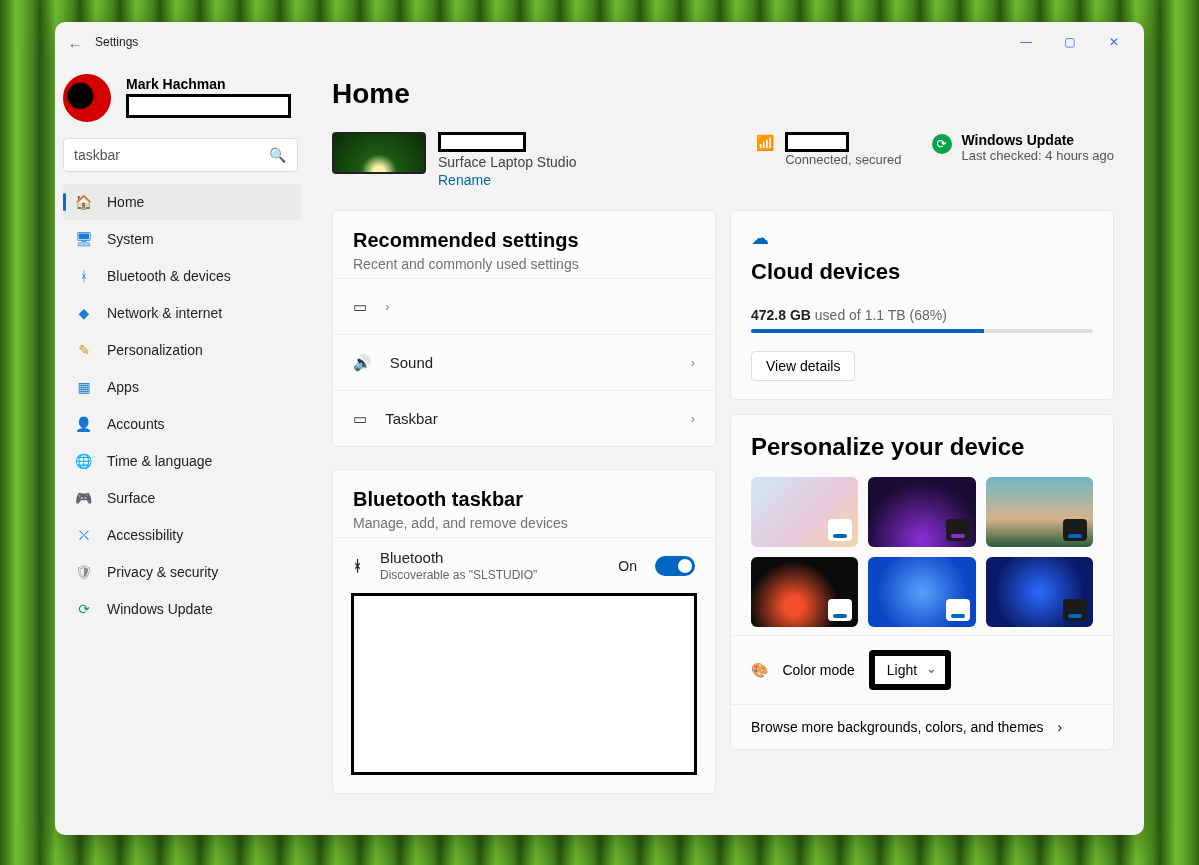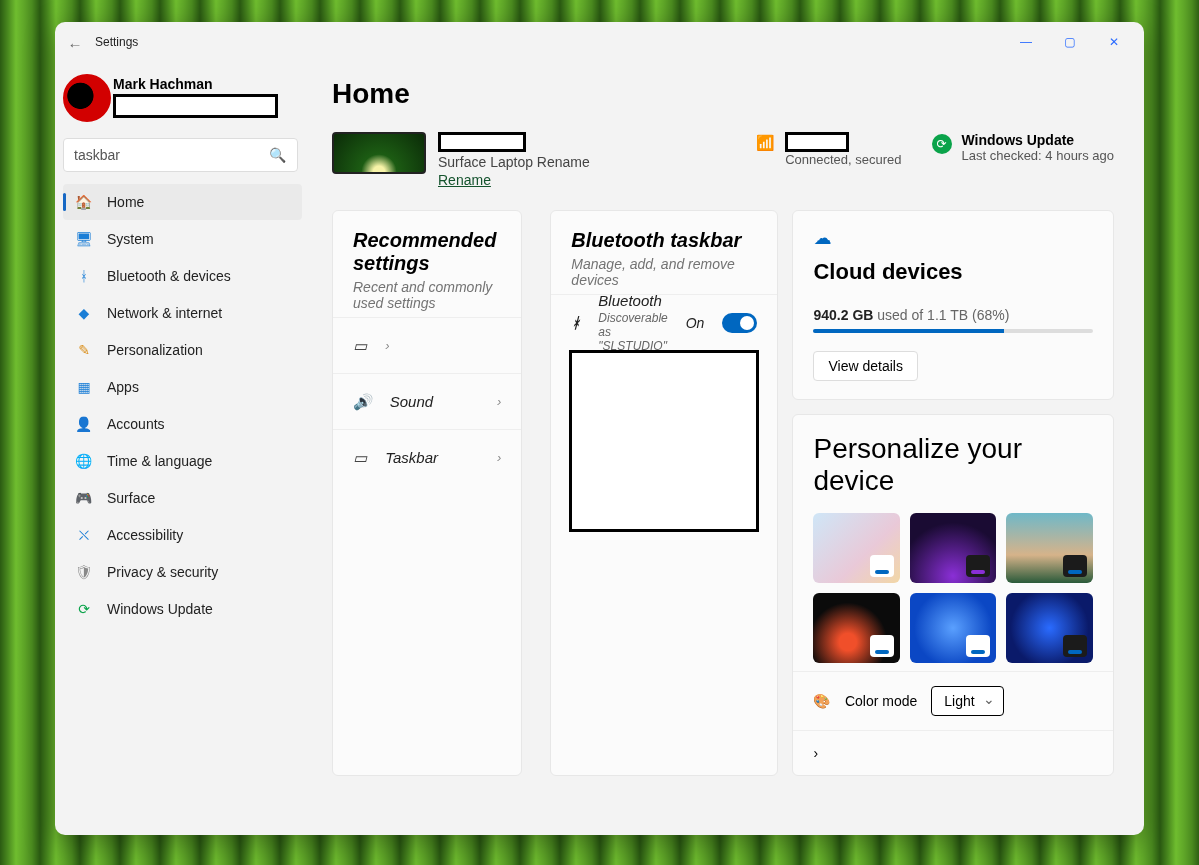--- a/index.html
+++ b/index.html
@@ -44,21 +44,21 @@
   
   .sidebar {
     width:255px;
     padding:8px 8px 0 8px;
     display:flex;
     flex-direction:column;
   }
   .user {
     display:flex;
     align-items:flex-start;
-    gap:2px;
+    gap:15px;
     padding:4px 4px 12px 0;
   }
   .avatar {
     width:48px;height:48px;border-radius:50%;
     background: radial-gradient(circle at 35% 45%, #000 34%, #d20000 36%);
     border:2px solid #d20000;
   }
   .user-name { font-weight:600;font-size:14px;margin-top:2px;}
   .user-redacted{width:165px;height:24px;border:3px solid #000;background:#fff;margin-top:2px;}
   .searchbox {
@@ -98,21 +98,21 @@
     padding:10px 30px 0 22px;
     overflow-y:auto;
   }
   .page-title{font-size:28px;font-weight:600;margin:6px 0 22px 0;}
   .headerrow{display:flex;align-items:flex-start;gap:30px;margin-bottom:22px;}
   .device{display:flex;gap:12px;align-items:flex-start;}
   .device-thumb{width:94px;height:42px;border-radius:4px;border:2px solid #222;
     background:radial-gradient(circle at 50% 100%,#f7f3a8 0 10%,#1c5c13 30%,#0b2b08 100%);}
   .device-col .redact{width:88px;height:20px;border:3px solid #000;background:#fff;}
   .device-model{font-size:14px;color:#444;margin-top:2px;}
-  .rename{color:#14532d;font-size:14px;margin-top:2px;cursor:pointer;text-decoration:underline;}
+  .rename{color:#0369a1;font-size:14px;margin-top:2px;cursor:pointer;}
   .headerspacer{flex:1;}
   .wifi{display:flex;gap:10px;align-items:flex-start;font-size:13px;color:#555;}
   .wifi .redact{width:64px;height:20px;border:3px solid #000;background:#fff;}
   .wifi-ico{color:#1b7ed6;font-size:15px;margin-top:2px;}
   .wu{display:flex;gap:10px;align-items:flex-start;}
   .wu-ico{width:20px;height:20px;border-radius:50%;background:#0aa34a;color:#fff;display:flex;align-items:center;justify-content:center;font-size:12px;margin-top:2px;}
   .wu-title{font-weight:600;font-size:14px;}
   .wu-sub{font-size:13px;color:#555;}
   
   .cols{display:grid;grid-template-columns:1fr 1fr;gap:14px;}
@@ -137,33 +137,33 @@
   .cloud-ico{color:#0067c0;font-size:18px;}
   .cloud-title{font-size:22px;font-weight:600;margin-top:10px;}
   .cloud-desc{font-size:14px;color:#555;margin-top:12px;line-height:1.4;}
   .usage{font-size:14px;color:#666;margin-top:22px;}
   .usage b{color:#222;font-weight:600;}
   .bar{height:4px;background:#ddd;border-radius:2px;margin-top:6px;overflow:hidden;}
   .bar>div{height:100%;background:#0067c0;}
   .viewbtn{margin-top:18px;display:inline-block;border:1px solid #ddd;border-radius:4px;background:#fff;padding:6px 14px;font-size:14px;}
   
   .pers-body{padding:18px 20px 8px 20px;}
-  .pers-title{font-size:28px;font-weight:400;}
+  .pers-title{font-size:24px;font-weight:700;}
   .themes{display:grid;grid-template-columns:repeat(3,1fr);gap:10px;margin-top:16px;}
   .theme{height:70px;border-radius:6px;position:relative;background:#333;}
   .theme .chip{position:absolute;right:6px;bottom:6px;width:24px;height:22px;border-radius:4px;background:#fff;display:flex;align-items:flex-end;justify-content:center;padding-bottom:3px;}
   .theme .chip::after{content:"";width:14px;height:4px;border-radius:2px;background:#0067c0;}
   .t1{background:linear-gradient(135deg,#cfe6f7,#e9c9d8 60%,#f2d7a6);}
   .t2{background:radial-gradient(circle at 50% 90%,#8a2fd6,#1a0b33 70%);} .t2 .chip{background:#1b1b1b;} .t2 .chip::after{background:#8a2fd6;}
   .t3{background:linear-gradient(180deg,#6fb8c8,#d6b38a 60%,#2a5a3a);} .t3 .chip{background:#1b1b1b;}
   .t4{background:radial-gradient(circle at 40% 70%,#f04f2a 0 12%,#0b0b0b 55%);} 
   .t5{background:radial-gradient(circle at 50% 50%,#5aa0ff,#0b47c4 70%);}
   .t6{background:radial-gradient(circle at 50% 50%,#2a6bff,#0a1a6a 70%);} .t6 .chip{background:#1b1b1b;}
   .pers-row{border-top:1px solid #eee;padding:14px 20px;display:flex;align-items:center;gap:14px;font-size:14px;}
-  .select{border:1px solid #000000;border-radius:4px;background:#fff;padding:6px 28px 6px 12px;font-size:14px;position:relative;}
+  .select{border:6px solid #000000;border-radius:4px;background:#fff;padding:6px 28px 6px 12px;font-size:14px;position:relative;}
   .select::after{content:"⌄";position:absolute;right:8px;top:4px;color:#666;}
 </style>
 </head>
 <body>
 
 <div class="window">
   <div class="titlebar">
     <div class="back">←</div>
     <div class="title">Settings</div>
     <div class="spacer"></div>
@@ -241,21 +241,21 @@
     </aside>
 
     <main class="main">
       <h1 class="page-title">Home</h1>
 
       <div class="headerrow">
         <div class="device">
           <div class="device-thumb"></div>
           <div class="device-col">
             <div class="redact"></div>
-            <div class="device-model">Surface Laptop Rename</div>
+            <div class="device-model">Surface Laptop Studio</div>
             <div class="rename">Rename</div>
           </div>
         </div>
         <div class="headerspacer"></div>
         <div class="wifi">
           <div class="wifi-ico">📶</div>
           <div>
             <div class="redact"></div>
             <div>Connected, secured</div>
           </div>
@@ -264,21 +264,21 @@
           <div class="wu-ico">⟳</div>
           <div>
             <div class="wu-title">Windows Update</div>
             <div class="wu-sub">Last checked: 4 hours ago</div>
           </div>
         </div>
       </div>
 
       <div class="cols">
 
-        <div style="display:flex;flex-direction:row;gap:28px;font-style:italic;">
+        <div style="display:flex;flex-direction:column;gap:22px;">
           <section class="card">
             <div class="card-head">
               <div class="card-title">Recommended settings</div>
               <div class="card-sub">Recent and commonly used settings</div>
             </div>
             <div id="rec-rows">
                 <div class="row">
                   <span style="color:#444">▭</span>
                <span class="chev">›</span>
                 </div>
@@ -312,21 +312,21 @@
             <div class="big-redact"></div>
           </section>
         </div>
 
         <div style="display:flex;flex-direction:column;gap:14px;">
           <section class="card">
             <div class="cloud-body">
               <div class="cloud-ico">☁</div>
               <div class="cloud-title">Cloud devices</div>
               <div class="usage">
-                <b>940.2 GB</b><span> used of 1.1 TB (68%)</span>
+                <b>472.8 GB</b><span> used of 1.1 TB (68%)</span>
               </div>
               <div class="bar">
                   <div id="cloud-fill" style="width: 68%;"></div>
                 </div>
               <div class="viewbtn">View details</div>
             </div>
           </section>
 
           <section class="card">
             <div class="pers-body">
@@ -351,20 +351,21 @@
                     <div class="chip"></div>
                   </div>
               </div>
             </div>
             <div class="pers-row">
               <span>🎨</span>
               <span class="rflex">Color mode</span>
               <div class="select"><span>Light</span></div>
             </div>
             <div class="pers-row">
+              <span class="rflex">Browse more backgrounds, colors, and themes</span>
               <span class="chev">›</span>
             </div>
           </section>
         </div>
       </div>
     </main>
   </div>
 </div>
 
 </body></html>

